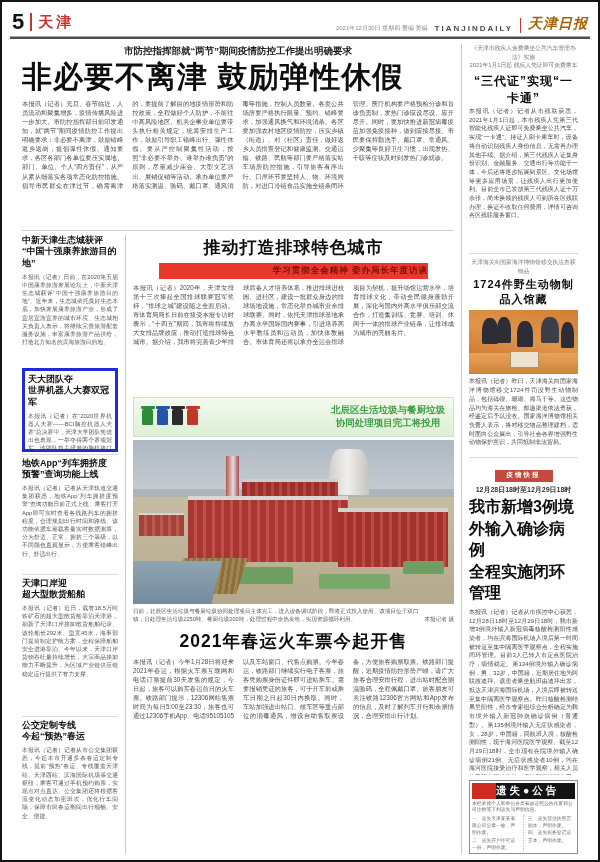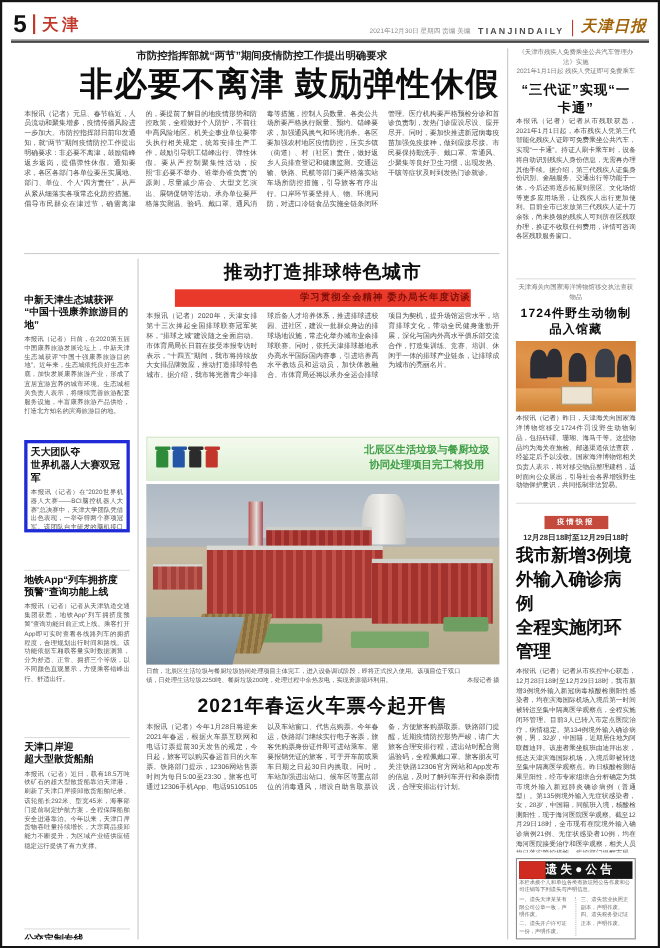--- a/index.html
+++ b/index.html
@@ -23,30 +23,30 @@
   
   .content { flex:1; min-height:0; display:flex; gap:7px; padding:5px 20px 6px; }
   .main-col { flex:0 0 432px; width:432px; display:flex; flex-direction:column; min-height:0; }
   .right-col { flex:1; min-width:0; border-left:1px solid #c9c9c9; padding-left:7px; display:flex; flex-direction:column; }
 
   .body-text { font-size:6.3px; line-height:1.45; color:#4a4a4a; text-align:justify; }
 
   
   .lead { border-bottom:1px solid #ccc; padding-bottom:5px; }
   .kicker { text-align:center; font-size:9.5px; font-weight:bold; color:#1c1c1c; margin:1px 0 3px; }
-  .lead-headline { text-align:right; font-size:30px; font-weight:bold; color:#0e0e0e; letter-spacing:1px; line-height:1.05; margin-bottom:6px; }
+  .lead-headline { text-align:left; font-size:30px; font-weight:bold; color:#0e0e0e; letter-spacing:1px; line-height:1.05; margin-bottom:6px; }
   .cols-4 { column-count:4; column-gap:9px; height:126px; overflow:hidden; }
   .cols-3 { column-count:3; column-gap:9px; overflow:hidden; }
 
   
   .lower { flex:1; min-height:0; display:flex; gap:7px; padding-top:4px; }
   .left-col { flex:0 0 104px; width:104px; border-right:1px solid #c9c9c9; padding-right:7px; display:flex; flex-direction:column; }
   .mid-col { flex:1; min-width:0; display:flex; flex-direction:column; }
 
-  .side-article { padding:3px 0 4px; border-top:1px solid #ddd; overflow:hidden;margin-top:32px; }
+  .side-article { padding:3px 0 4px; border-top:1px solid #ddd; overflow:hidden; }
   .side-article.first { border-top:none; padding-top:0; }
   .side-title { font-size:9px; font-weight:bold; line-height:1.3; color:#111; white-space:pre-line; margin-bottom:3px; }
   .side-body { font-size:5.8px; line-height:1.42; color:#555; text-align:justify; overflow:hidden; }
   .h-a1 { height:130px; } .h-a3 { height:120px; } .h-a4 { height:142px; } .h-a5 { flex:1; }
   .hl-box { border:3px solid #1f2bd6; padding:3px 3px 4px; margin:3px 0 2px; height:84px; overflow:hidden; }
 
   
   .vb-head { text-align:center; font-size:17px; font-weight:bold; color:#0e0e0e; margin:1px 0 4px; letter-spacing:1px; }
   .vb-banner { margin:0 26px 4px; background:#e8392b; color:#7c0e06; font-size:8.5px; font-weight:bold; text-align:right; padding:2px 0; letter-spacing:1px; }
   .vb-body { height:110px; }

